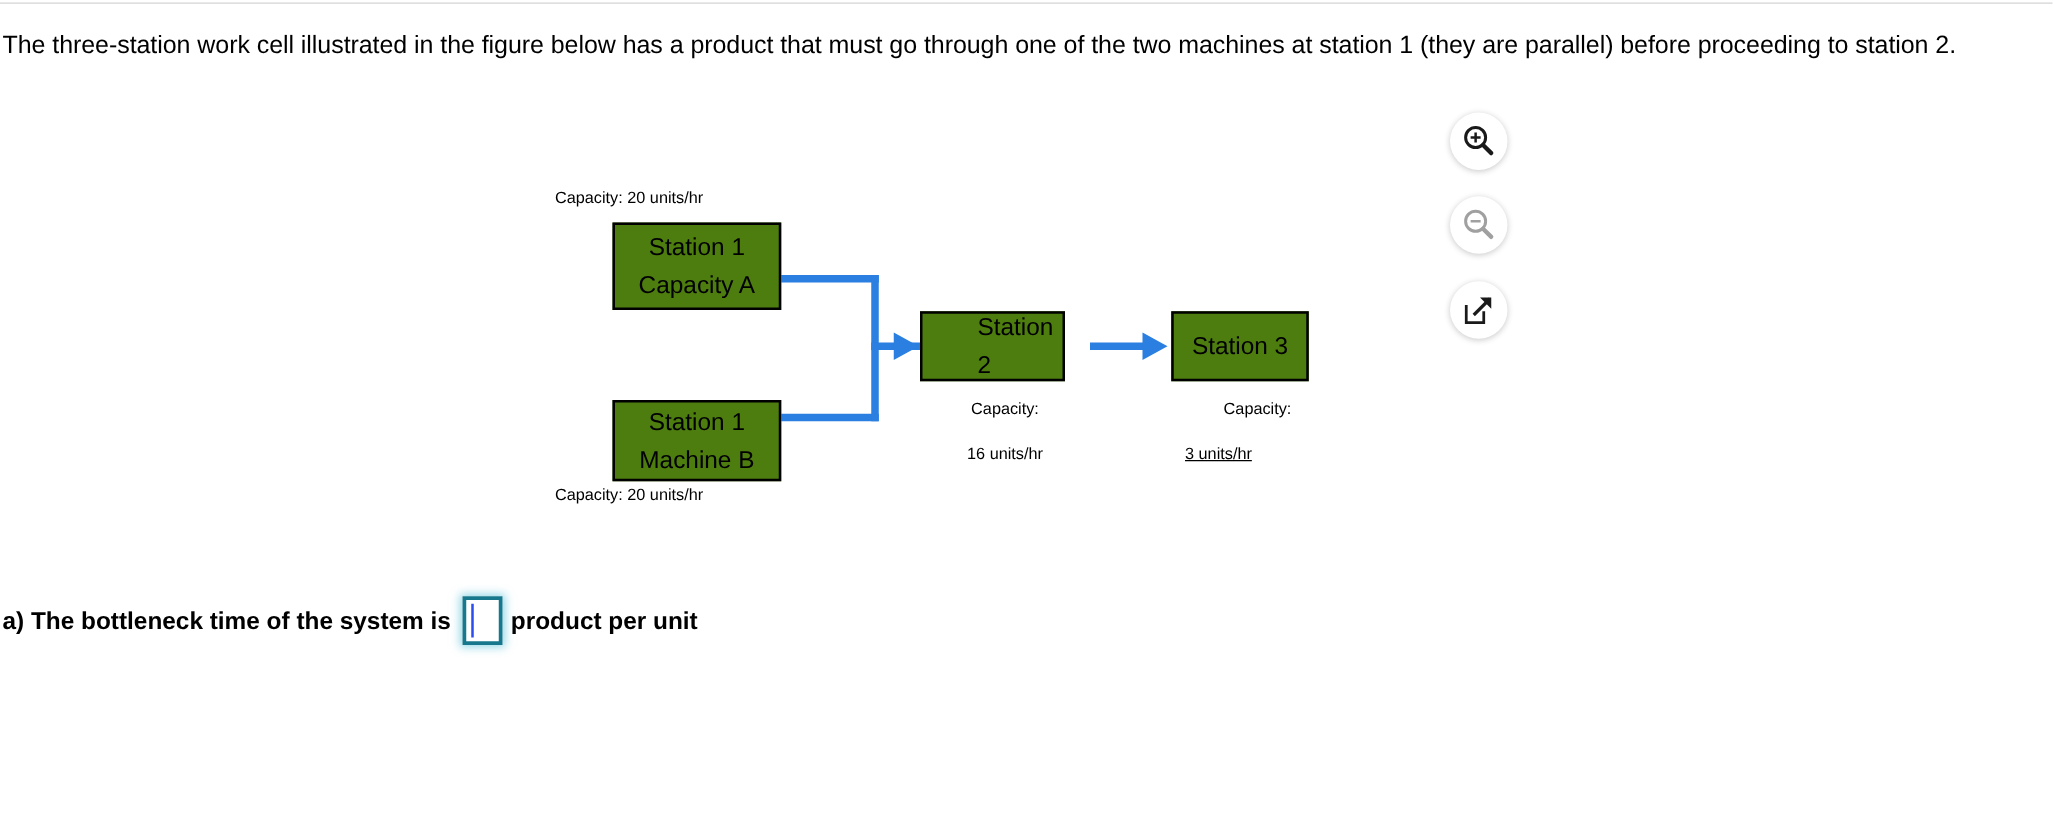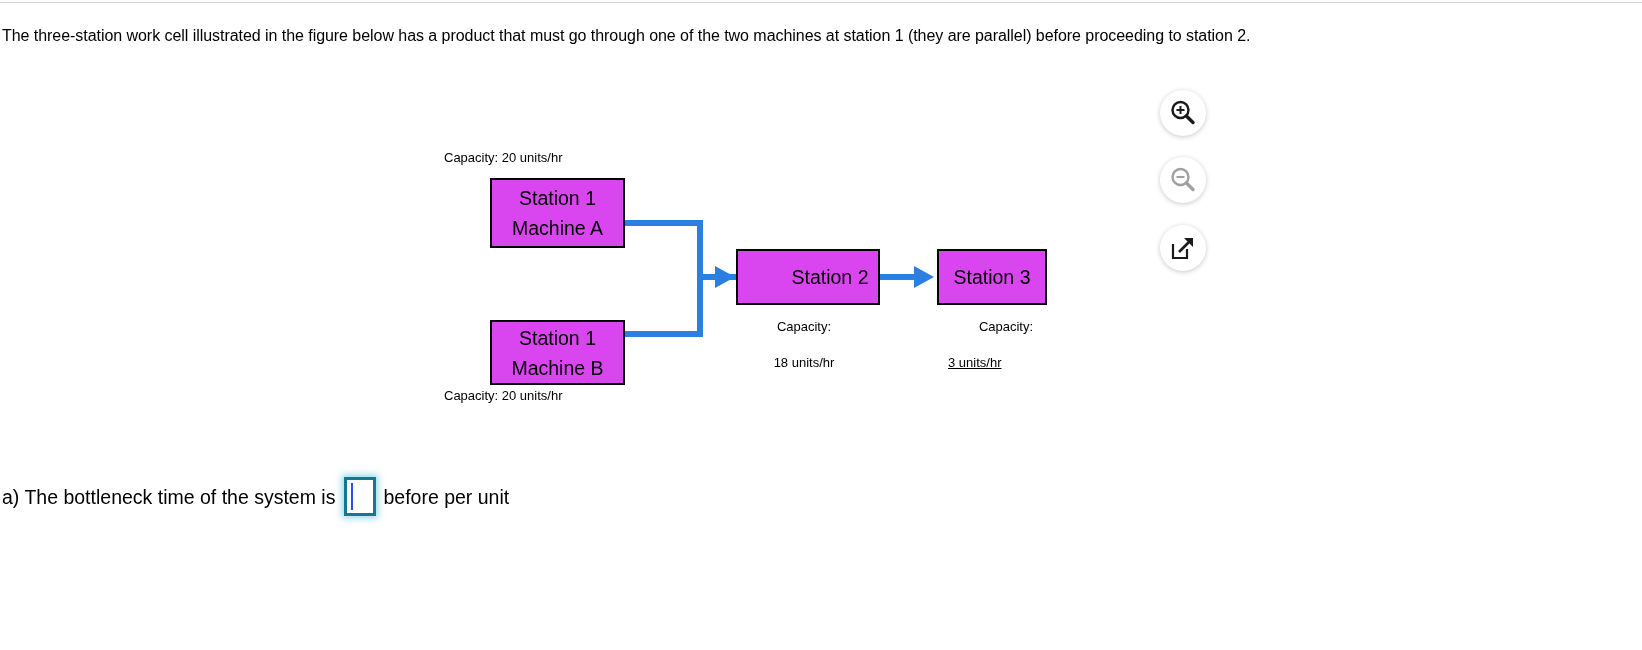--- a/index.html
+++ b/index.html
@@ -21,21 +21,21 @@
     left: 0; top: 2px;
     width: 1642px; height: 1px;
     background: #d4d4d4;
   }
 
   
   #prompt {
     position: absolute;
     left: 2px; top: 20px;
     width: 1620px;
-    font-size: 16px;
+    font-size: 20px;
     line-height: 32px;
     letter-spacing: -0.05px;
   }
 
   
   #figure {
     position: absolute;
     left: 0; top: 90px;
     width: 1200px; height: 330px;
   }
@@ -43,21 +43,21 @@
   .cap-label {
     position: absolute;
     font-size: 13px;
     line-height: 24px;
     white-space: nowrap;
   }
 
   .station-box {
     position: absolute;
     border: 2px solid #000000;
-    background: #d946ef;
+    background: #4d7c0f;
     display: flex;
     flex-direction: column;
     align-items: center;
     justify-content: center;
     font-size: 19.5px;
     line-height: 30px;
     z-index: 3;
   }
 
   .conn {
@@ -88,21 +88,21 @@
 
   
   #answer-row {
     position: absolute;
     left: 2px; top: 477px;
     display: flex;
     align-items: center;
     font-size: 19.5px;
     white-space: nowrap;
   }
-  #answer-row .txt { line-height: 30px; }
+  #answer-row .txt { line-height: 30px; font-weight: bold; }
   .ital { font-style: italic; }
 
   .answer-input-wrap {
     position: relative;
     display: inline-block;
     margin: 0 7px 0 9px;
   }
   .answer-input {
     width: 32px; height: 39px;
     border: 3px solid #17778c;
@@ -124,44 +124,44 @@
 <div id="top-rule"></div>
 
 <div id="prompt">The three-station work cell illustrated in the figure below has a product that must go through one of the two machines at station 1 (they are parallel) before proceeding to station 2.</div>
 
 <div id="figure">
 
   <div class="cap-label" style="left:444px; top:56px;">Capacity: 20 units/hr</div>
 
   <div class="station-box" style="left:490px; top:88px; width:135px; height:70px;">
     <div>Station 1</div>
-    <div>Machine A</div>
+    <div>Capacity A</div>
   </div>
 
   <div class="station-box" style="left:490px; top:230px; width:135px; height:65px;">
     <div>Station 1</div>
     <div>Machine B</div>
   </div>
 
   <div class="cap-label" style="left:444px; top:294px;">Capacity: 20 units/hr</div>
 
   <div class="conn" style="left:625px; top:130px; width:78px; height:6px;"></div>
 
   <div class="conn" style="left:625px; top:241px; width:78px; height:6px;"></div>
 
   <div class="conn" style="left:697px; top:130px; width:6px; height:117px;"></div>
 
   <div class="conn" style="left:697px; top:184px; width:62px; height:6px;"></div>
   <div class="arrow-head" style="left:715px; top:176px;"></div>
 
-  <div class="station-box" style="left:736px; top:159px; width:144px; height:56px;padding-left:44px;">
+  <div class="station-box" style="left:736px; top:159px; width:116px; height:56px;padding-left:44px;">
     <div>Station 2</div>
   </div>
   <div class="cap-label" style="left:749px; top:225px; text-align:center; width:110px;">Capacity:</div>
-  <div class="cap-label" style="left:744px; top:261px; text-align:center; width:120px;">18 units/hr</div>
+  <div class="cap-label" style="left:744px; top:261px; text-align:center; width:120px;">16 units/hr</div>
 
   <div class="conn" style="left:872px; top:184px; width:48px; height:6px;"></div>
   <div class="arrow-head" style="left:914px; top:176px;"></div>
 
   <div class="station-box" style="left:937px; top:159px; width:110px; height:56px;">
     <div>Station 3</div>
   </div>
   <div class="cap-label" style="left:951px; top:225px; text-align:center; width:110px;">Capacity:</div>
   <div class="cap-label" style="left:948px; top:261px; text-align:left; width:116px;text-decoration:underline;">3 units/hr</div>
 
@@ -192,14 +192,14 @@
   </svg>
 </div>
 
 <div id="answer-row">
   <span class="txt">a) The bottleneck time of the system is</span>
   <span class="answer-input-wrap">
     <span class="answer-input">
       <span class="caret"></span>
     </span>
   </span>
-  <span class="txt">before per unit</span>
+  <span class="txt">product per unit</span>
 </div>
 
 </body></html>

